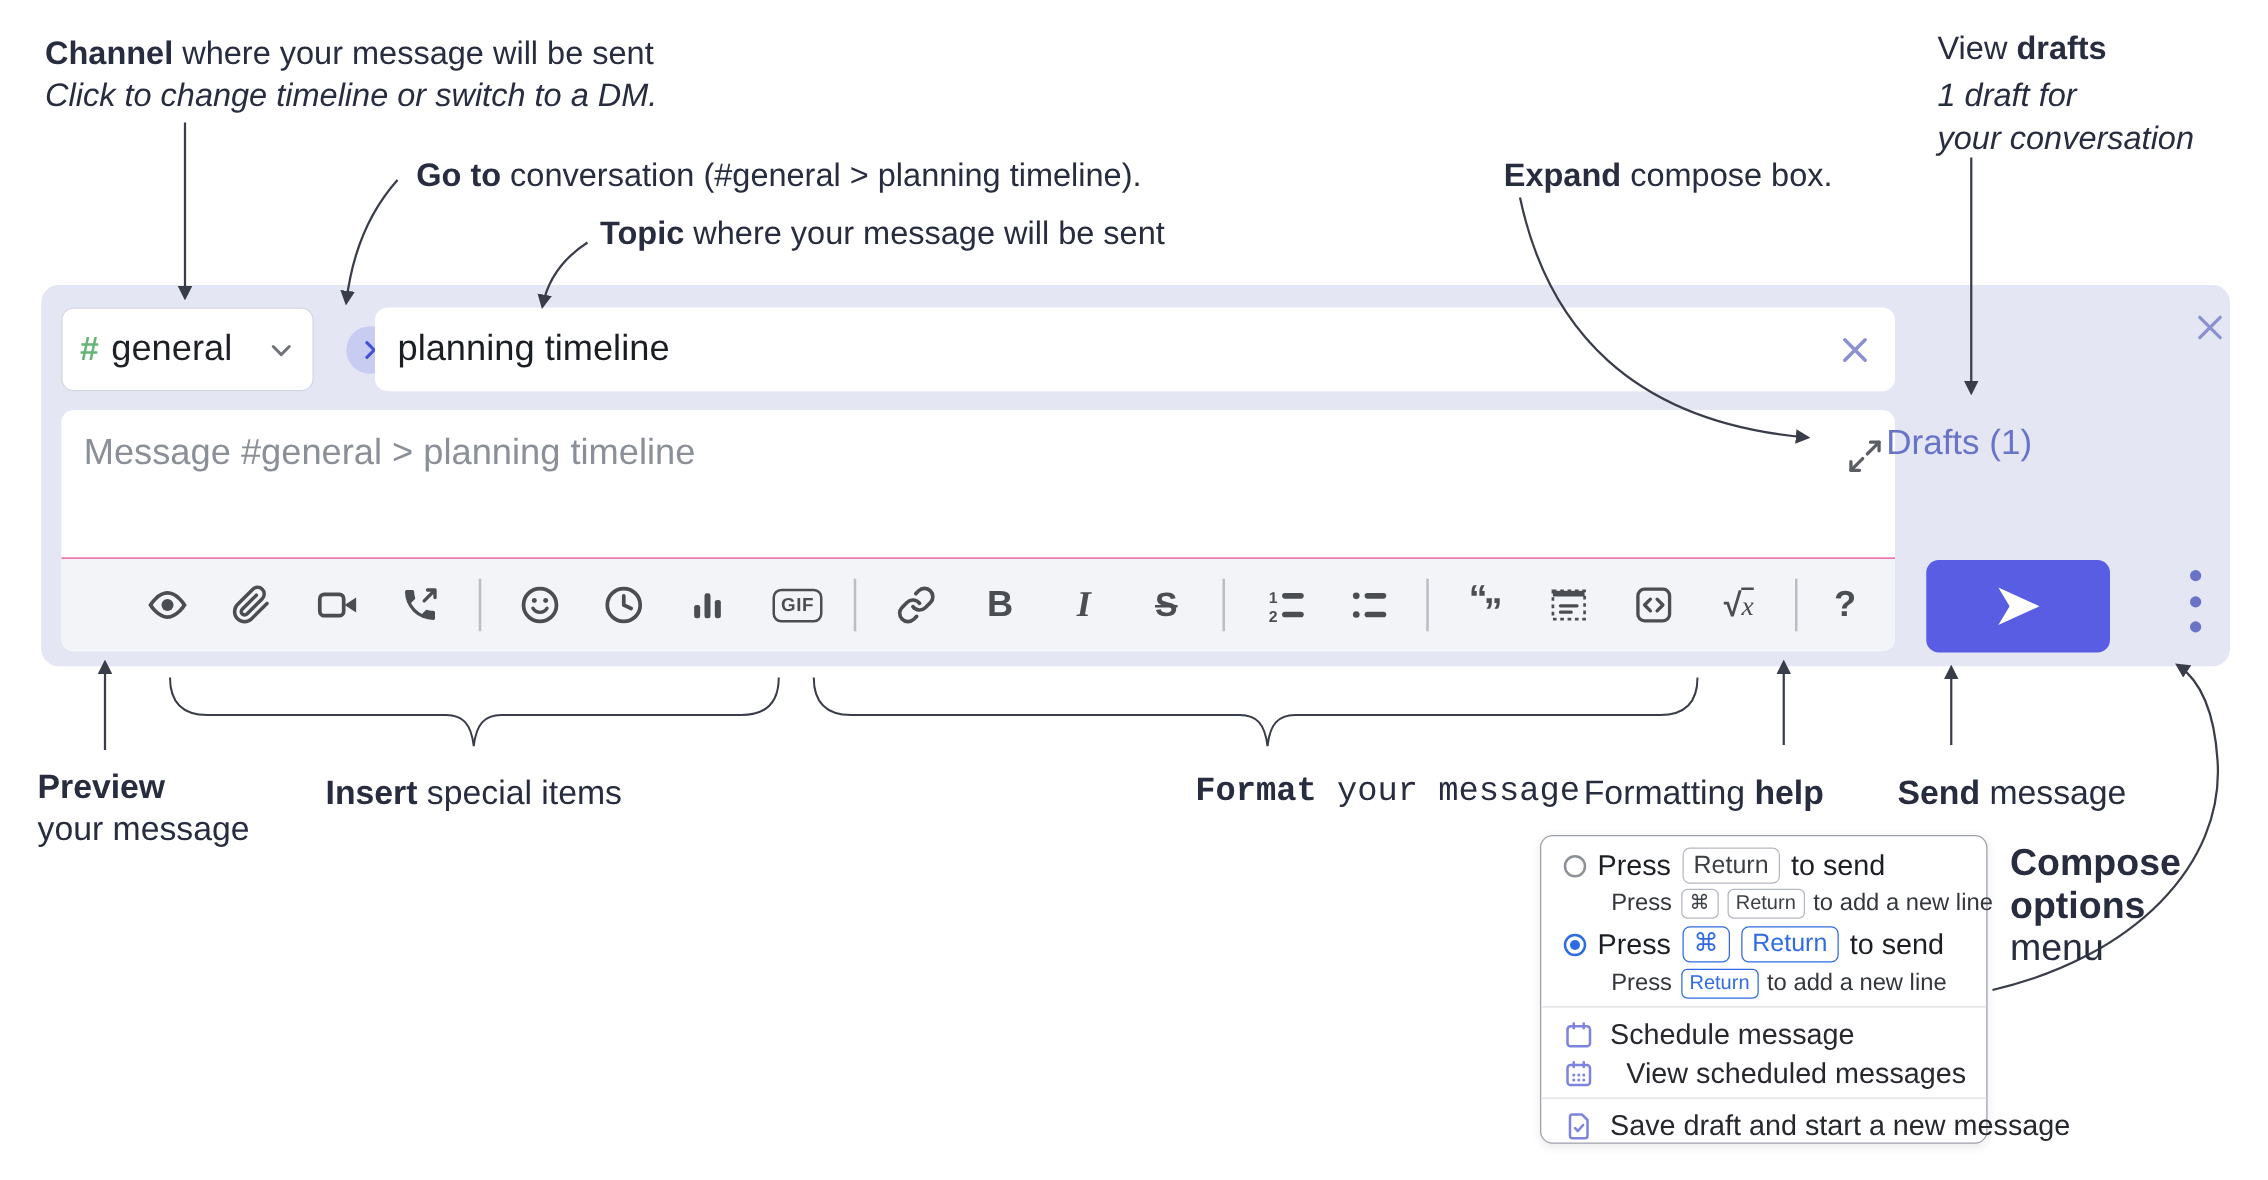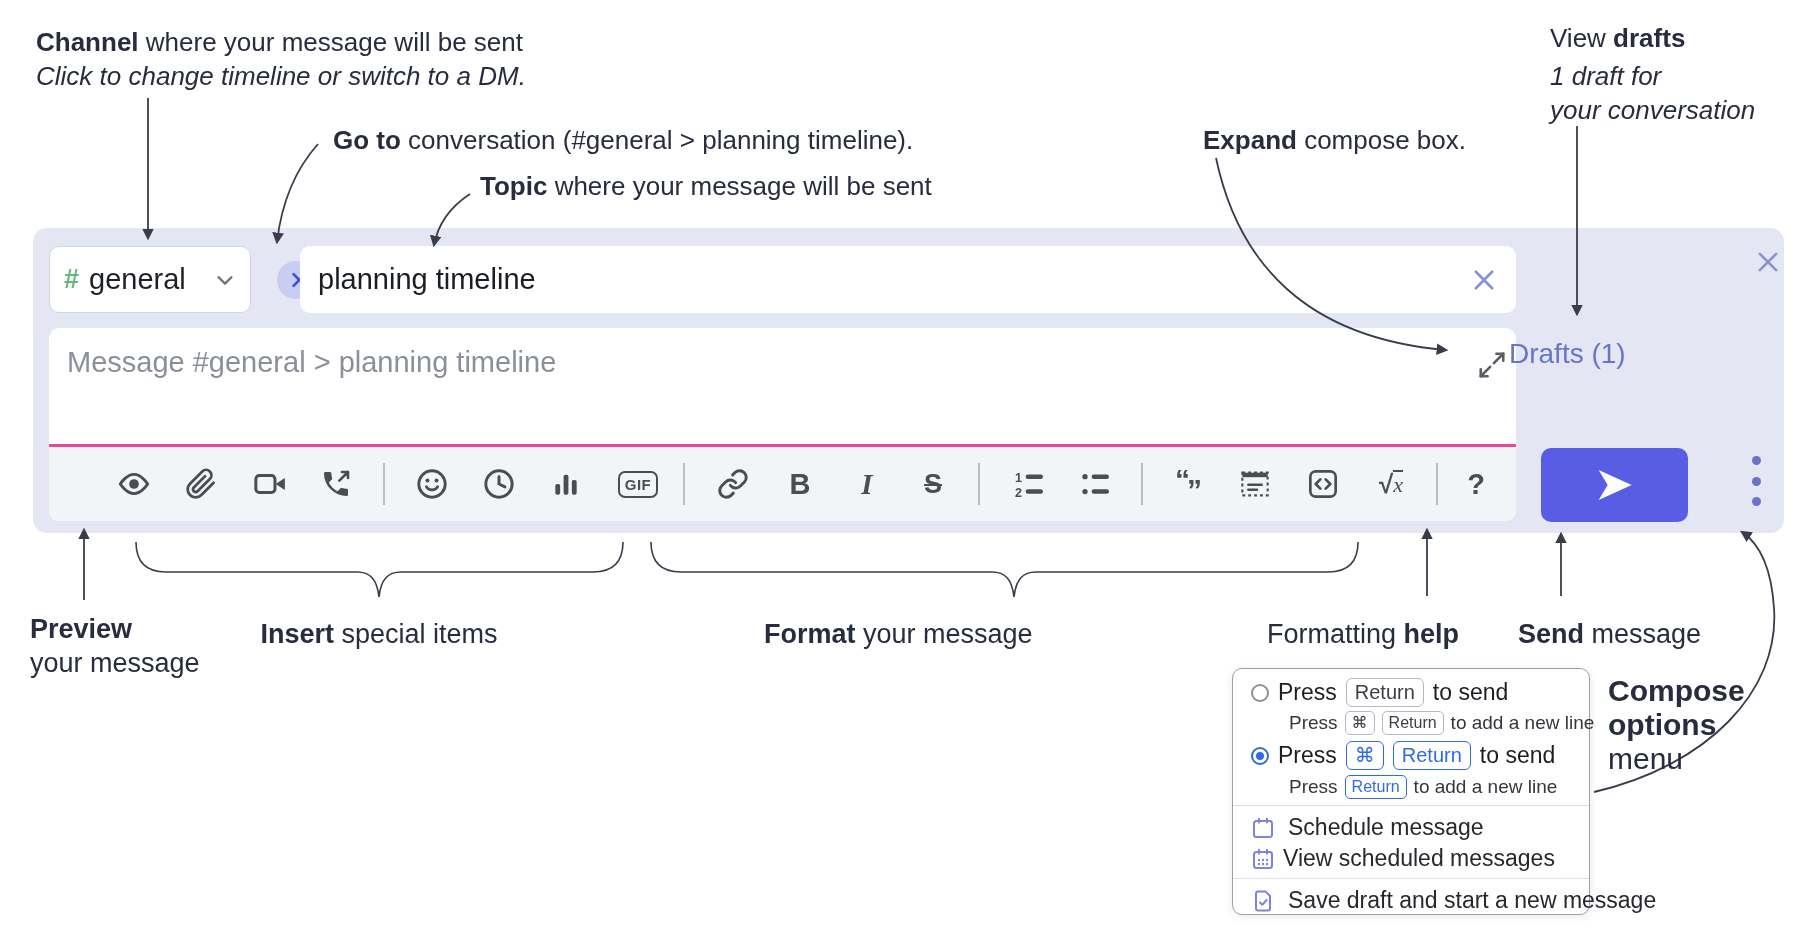--- a/index.html
+++ b/index.html
@@ -18,21 +18,21 @@
   .hash{color:#67b579;font-weight:700;font-size:27px;}
   .chname{font-size:29px;color:#1d2025;}
   .gotobtn{left:244px;top:33px;width:38px;height:38px;border-radius:50%;background:#c7ccf0;
            display:flex;align-items:center;justify-content:center;}
   .topicinput{left:267px;top:18px;width:1216px;height:67px;background:#fff;border-radius:10px;
               display:flex;align-items:center;padding:0 18px;box-sizing:border-box;}
   .topictext{font-size:29px;color:#1a1d22;flex:1;}
   .msgbox{left:16px;top:100px;width:1467px;height:193px;background:#fff;border-radius:10px;overflow:hidden;}
   .placeholder{position:absolute;left:18px;top:18px;font-size:29px;color:#8a8f98;}
   .toolbar{position:absolute;left:0;bottom:0;width:100%;height:74px;background:#f3f4f7;
-           border-top:3px solid #ec4899;}
+           border-top:1px solid #ec4899;}
   .tbtn{position:absolute;top:50%;transform:translateY(-50%);width:36px;height:36px;display:flex;
         align-items:center;justify-content:center;color:#4a4d52;}
   .tdiv{position:absolute;top:16px;width:2px;height:42px;background:#babdc6;}
   .gifbox{border:2.5px solid #4a4d52;border-radius:7px;font-size:15px;font-weight:700;
           padding:3px 5px;letter-spacing:0.5px;}
   .b-ic{font-size:29px;font-weight:700;}
   .i-ic{font-size:29px;font-style:italic;font-family:"Liberation Serif",serif;font-weight:600;}
   .s-ic{font-size:27px;font-weight:600;text-decoration:line-through;}
   .q-ic{font-size:30px;font-weight:700;letter-spacing:-3px;}
   .m-sqrt{font-size:26px;font-weight:600;}
@@ -265,21 +265,21 @@
     <div class="abs dots">
       <div class="dot"></div>
         <div class="dot"></div>
         <div class="dot"></div>
     </div>
   </div>
 
   <div class="abs lbl" style="left:30px;top:613px;"><b>Preview</b></div>
   <div class="abs lbl" style="left:30px;top:647px;">your message</div>
   <div class="abs lbl" style="left:199px;top:618px;width:360px;text-align:center;"><b>Insert</b><span> special items</span></div>
-  <div class="abs lbl" style="left:764px;top:618px;width:500px;text-align:left;"><b>Format</b><span> your message</span></div>
+  <div class="abs lbl" style="left:764px;top:618px;width:500px;text-align:right;font-family:Liberation Mono, monospace;"><b>Format</b><span> your message</span></div>
   <div class="abs lbl" style="left:1267px;top:618px;"><span>Formatting </span><b>help</b></div>
   <div class="abs lbl" style="left:1518px;top:618px;"><b>Send</b><span> message</span></div>
 
   <div class="abs popup">
     <div class="prow" style="top:9px;">
       <span class="radio"></span>
       <span class="pmain">Press</span>
       <span class="key">Return</span>
       <span class="pmain">to send</span>
     </div>
@@ -302,21 +302,21 @@
       <span class="psub">to add a new line</span>
     </div>
     <div class="pdiv" style="top:136px;"></div>
     <div class="prow" style="top:145px;gap:13px;">
       <svg class="micon" viewBox="0 0 24 24" fill="none" stroke="currentColor" stroke-width="2" stroke-linecap="round">
           <rect x="3" y="5" width="18" height="16" rx="2.5"></rect>
           <path d="M8 2.8 V6.5 M16 2.8 V6.5"></path>
         </svg>
       <span class="mitem">Schedule message</span>
     </div>
-    <div class="prow" style="top:176px;gap:8px;">
+    <div class="prow" style="top:176px;gap:26px;">
       <svg class="micon" viewBox="0 0 24 24" fill="none" stroke="currentColor" stroke-width="2" stroke-linecap="round">
           <rect x="3" y="5" width="18" height="16" rx="2.5"></rect>
           <path d="M8 2.8 V6.5 M16 2.8 V6.5"></path>
           <g fill="currentColor" stroke="none">
             <circle cx="8" cy="13" r="1.2"></circle>
             <circle cx="12" cy="13" r="1.2"></circle>
             <circle cx="16" cy="13" r="1.2"></circle>
             <circle cx="8" cy="17" r="1.2"></circle>
             <circle cx="12" cy="17" r="1.2"></circle>
             <circle cx="16" cy="17" r="1.2"></circle>

